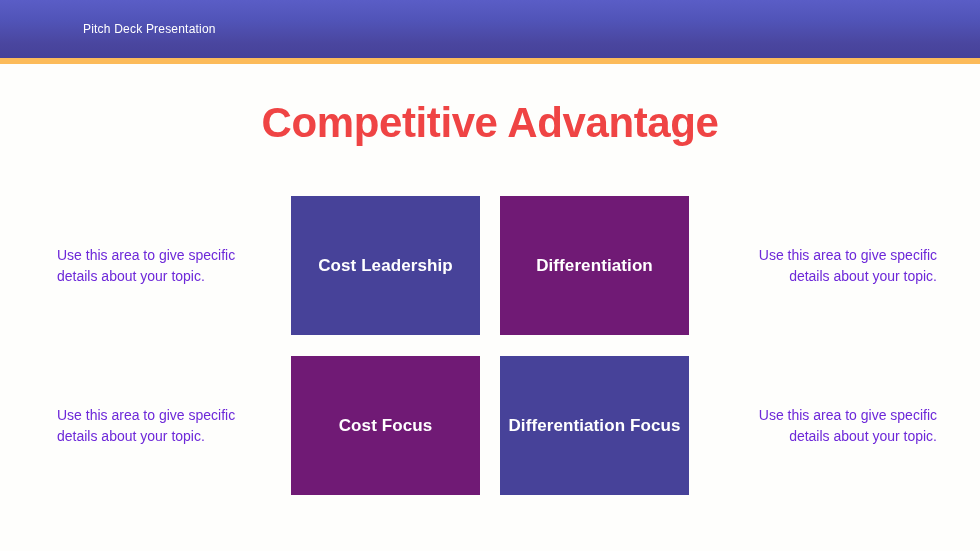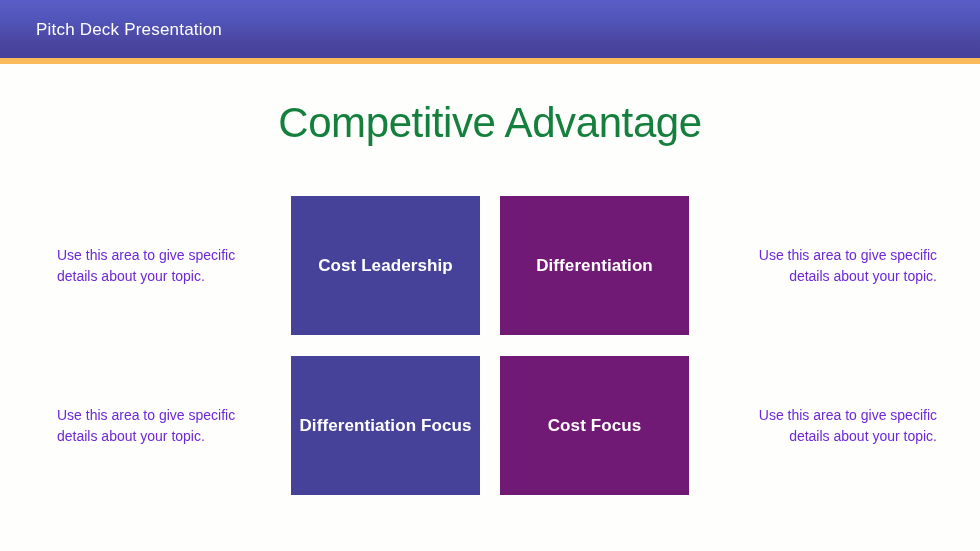--- a/index.html
+++ b/index.html
@@ -32,23 +32,23 @@
     left: 0;
     top: 0;
     width: 980px;
     height: 58px;
     background: linear-gradient(to bottom, #5a5dc6 0%, #5154b8 35%, #4a469f 75%, #464199 100%);
     display: flex;
     align-items: center;
   }
 
   .header-title {
-    margin-left: 36px;
+    margin-left: 83px;
     color: #ffffff;
-    font-size: 17px;
+    font-size: 12px;
     font-weight: 400;
     letter-spacing: 0.2px;
     line-height: 1;
     white-space: nowrap;
   }
 
   .accent-bar {
     position: absolute;
     left: 0;
     top: 58px;
@@ -57,23 +57,23 @@
     background: #fcbb5a;
   }
 
   
   .page-title {
     position: absolute;
     left: 0;
     top: 98px;
     width: 980px;
     text-align: center;
-    color: #15803d;
+    color: #ef4444;
     font-size: 42px;
-    font-weight: normal;
+    font-weight: bold;
     letter-spacing: -0.4px;
     line-height: 50px;
     white-space: nowrap;
   }
 
   
   .matrix {
     position: absolute;
     left: 291px;
     top: 196px;
@@ -136,26 +136,26 @@
   <div class="matrix">
 
     <div class="quadrant quad-purple">
       <span class="quad-label">Cost Leadership</span>
     </div>
 
     <div class="quadrant quad-orange">
       <span class="quad-label">Differentiation</span>
     </div>
 
+    <div class="quadrant quad-orange">
+      <span class="quad-label">Cost Focus</span>
+    </div>
+
     <div class="quadrant quad-purple">
       <span class="quad-label">Differentiation Focus</span>
-    </div>
-
-    <div class="quadrant quad-orange">
-      <span class="quad-label">Cost Focus</span>
     </div>
 
   </div>
 
   <div class="side-note side-left row-top">Use this area to give specific details about your topic.</div>
 
   <div class="side-note side-right row-top">Use this area to give specific details about your topic.</div>
 
   <div class="side-note side-left row-bottom">Use this area to give specific details about your topic.</div>
 

